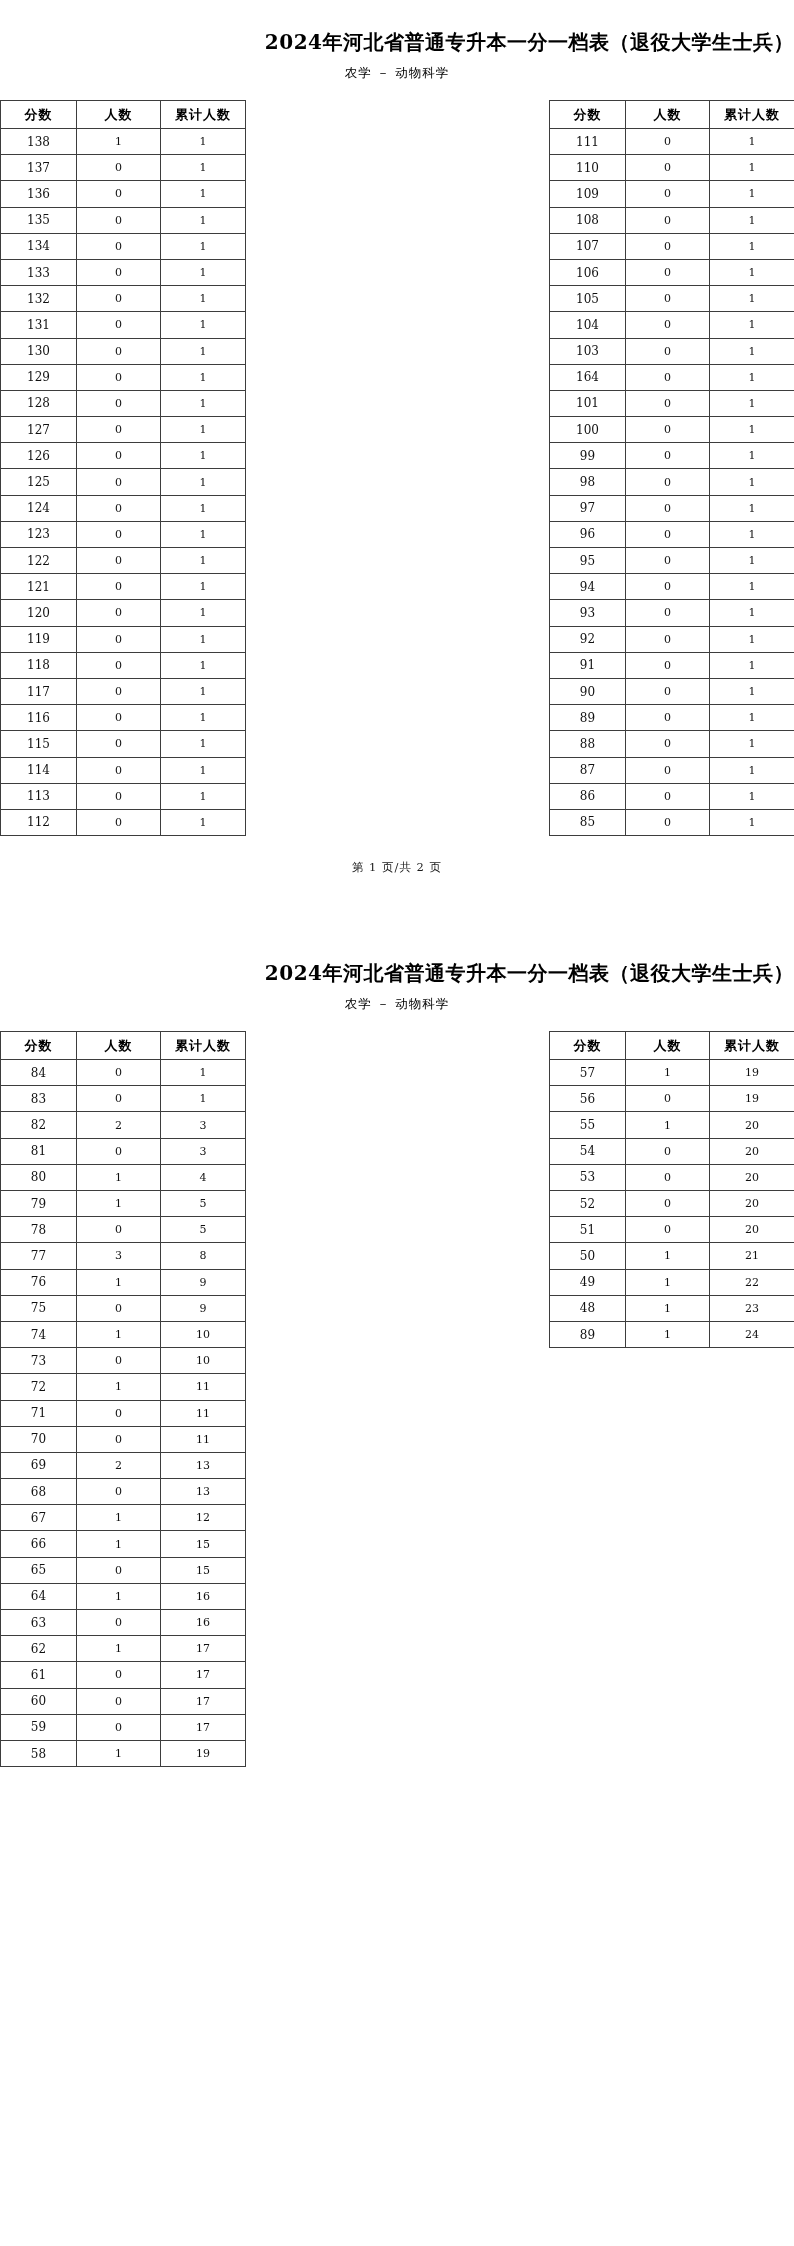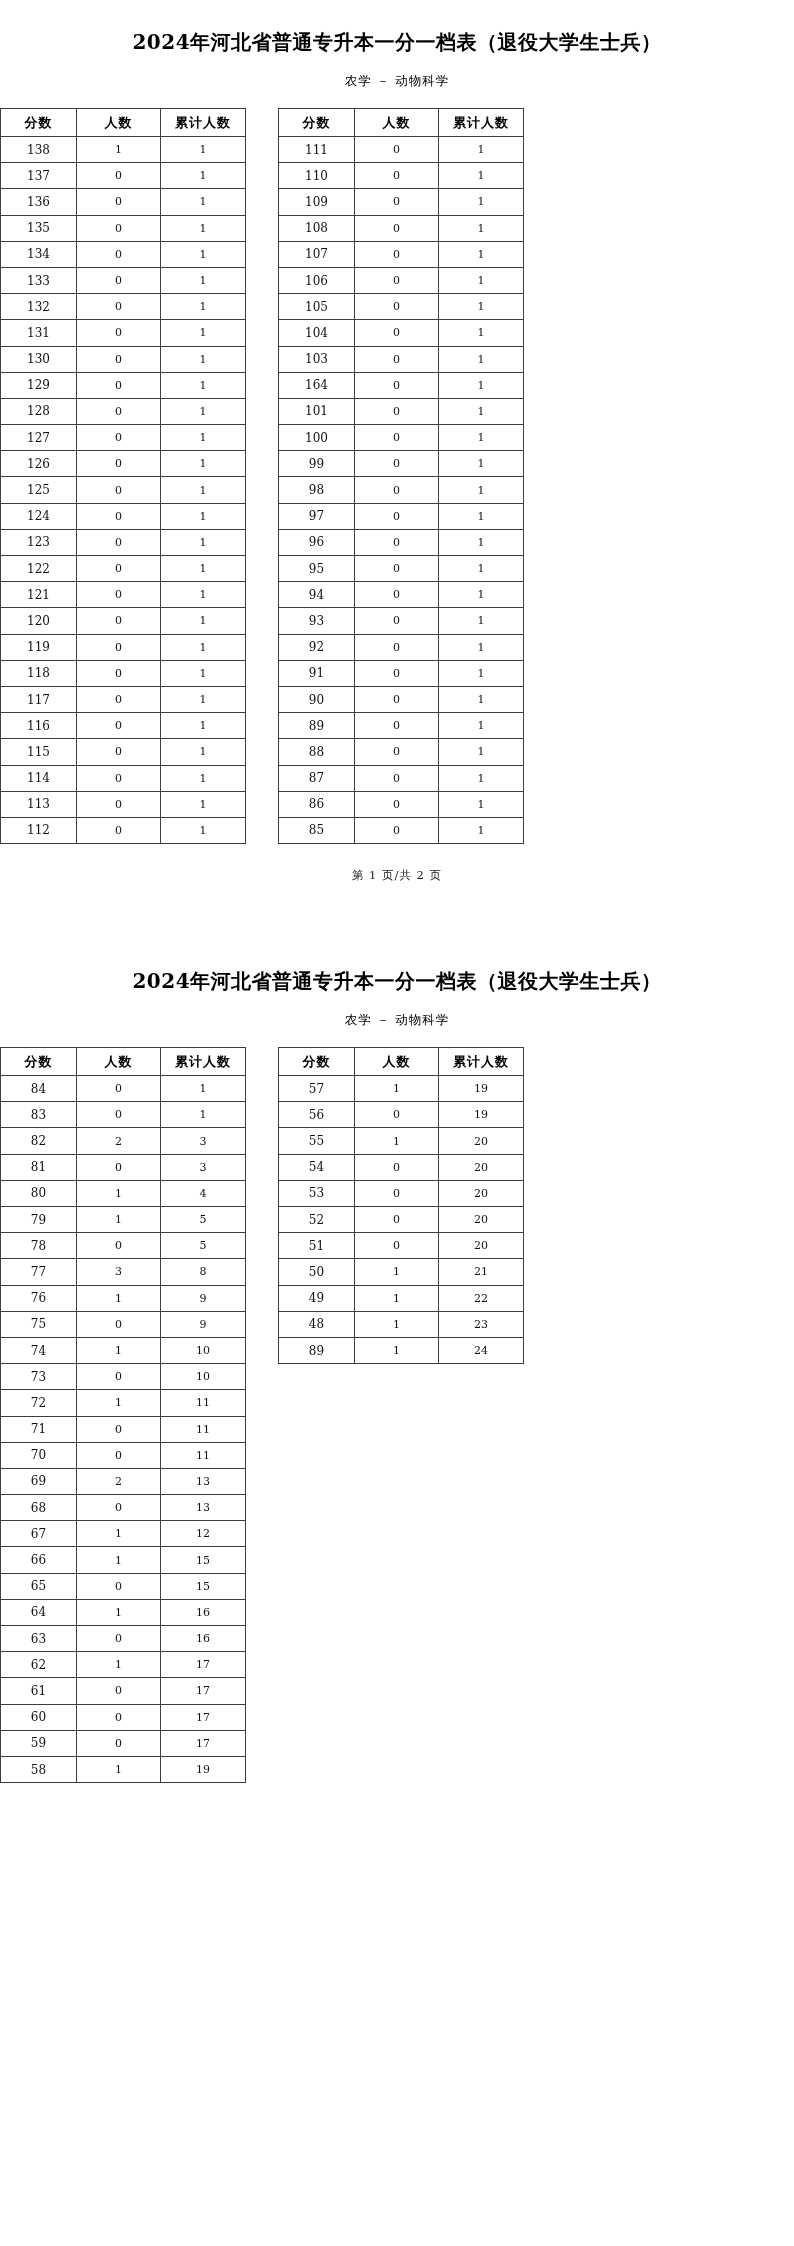--- a/index.html
+++ b/index.html
@@ -13,39 +13,39 @@
     font-family: "DejaVu Serif", "Liberation Serif", serif;
     color: #1a1a1a;
     -webkit-font-smoothing: antialiased;
   }
   .page {
     width: 794px;
     position: relative;
     padding: 0 0 10px 0;
   }
   .page-title {
-    text-align: center;
+    text-align: right;
     font-size: 20px;
     font-weight: 700;
     letter-spacing: 0.5px;
     padding-top: 30px;
     line-height: 1.2;
     color: #000;
   }
   .page-subtitle {
     text-align: center;
     font-size: 12.5px;
     font-weight: 400;
-    margin-top: 19px;
+    margin-top: 11px;
     letter-spacing: 1px;
     color: #000;
   }
   .tables-row {
     display: flex;
-    justify-content: flex-start;
+    justify-content: space-between;
     align-items: flex-start;
     gap: 33px;
     margin-top: 18px;
   }
   .tbl-wrap {
     width: 245px;
   }
   table.score-table {
     border-collapse: collapse;
     width: 245px;

